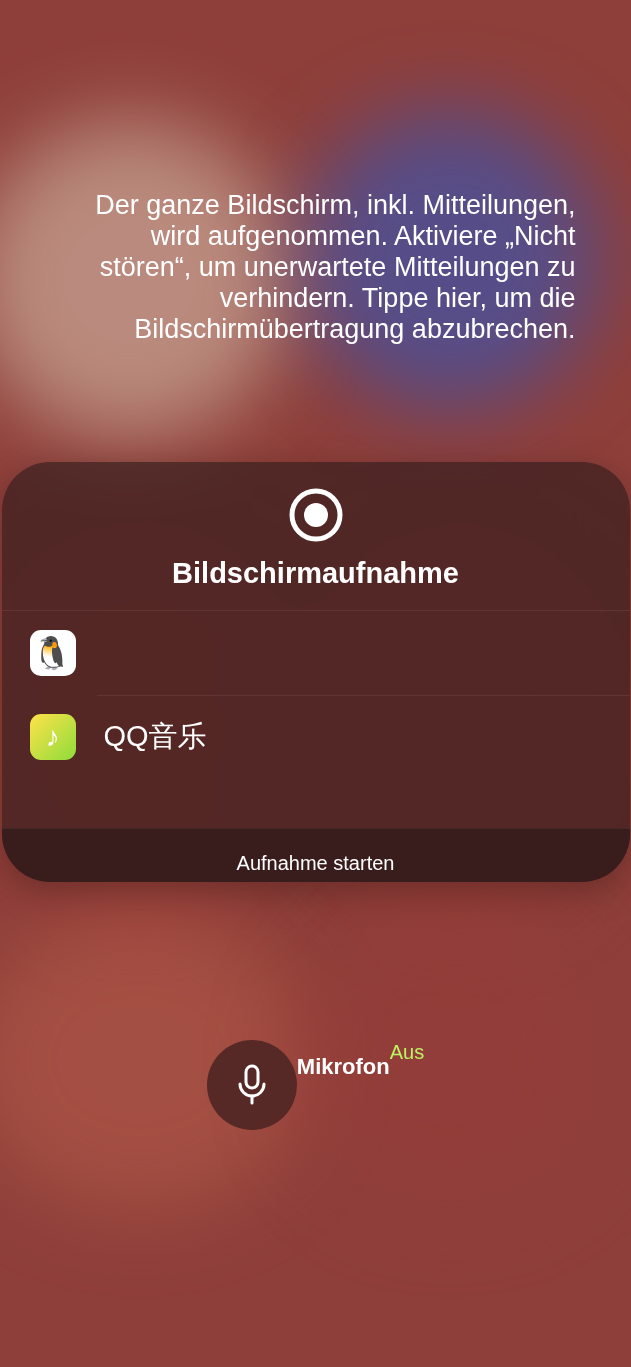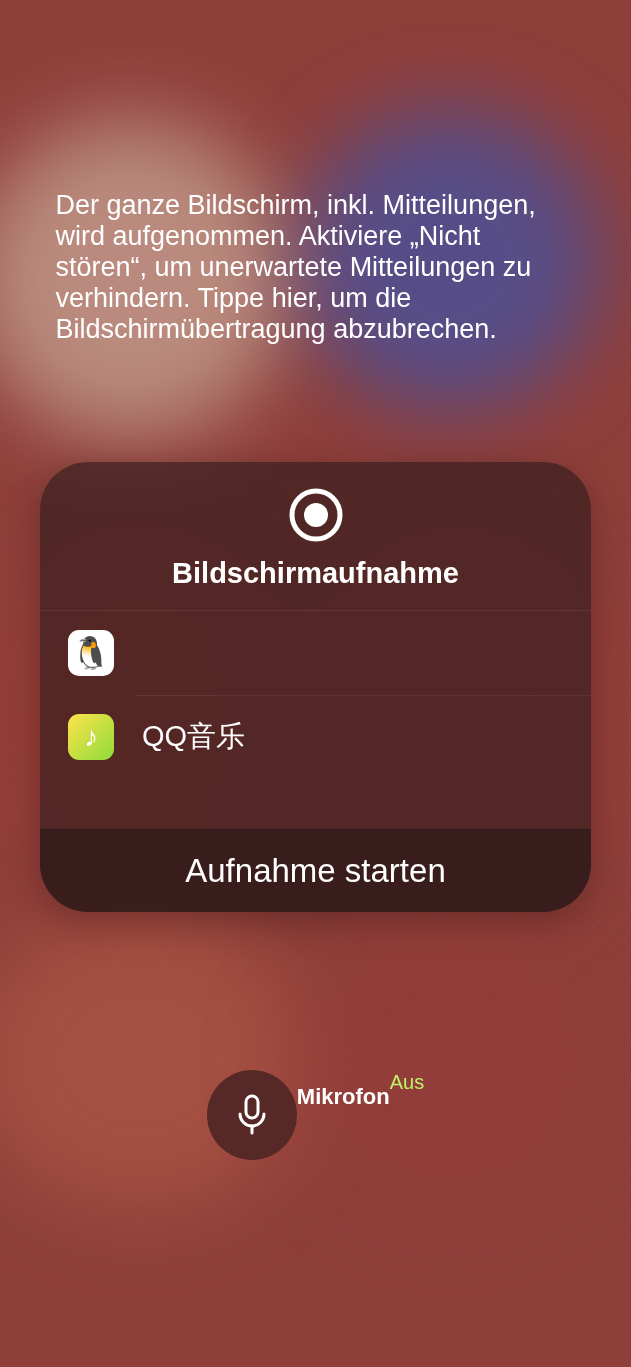--- a/index.html
+++ b/index.html
@@ -39,30 +39,30 @@
       position: absolute;
       inset: 0;
       display: flex;
       flex-direction: column;
       align-items: center;
     }
 
     .info-text {
       margin-top: 190px;
       width: 520px;
-      text-align: left;
+      text-align: right;
       color: #fff;
       font-size: 27px;
       line-height: 1.15;
       font-weight: 400;
     }
 
     .panel {
       margin-top: 117px;
-      width: 551px;
+      width: 628px;
       border-radius: 48px;
       background: rgba(40,25,25,0.60);
       overflow: hidden;
       box-shadow: 0 10px 35px rgba(0,0,0,.25);
       backdrop-filter: blur(6px);
     }
 
     .panel-header {
       display: flex;
       flex-direction: column;
@@ -137,23 +137,23 @@
     }
     .ic-qqmusic {
       background:linear-gradient(135deg,#ffe24a,#8fdc3b);
       display:flex; align-items:center; justify-content:center;
       color:#fff; font-size:28px;
     }
 
     .start-button {
       text-align: center;
       color: #fff;
-      font-size: 33px;
+      font-size: 20px;
       font-weight: 400;
-      padding: 23px 0 22px;
+      padding: 23px 0 7px;
       background: rgba(30,20,20,0.50);
       border-top: 1px solid rgba(255,255,255,0.06);
       cursor: pointer;
     }
 
     .mic-wrap {
       margin-top: 158px;
       display: flex;
       flex-direction: row;
     }

